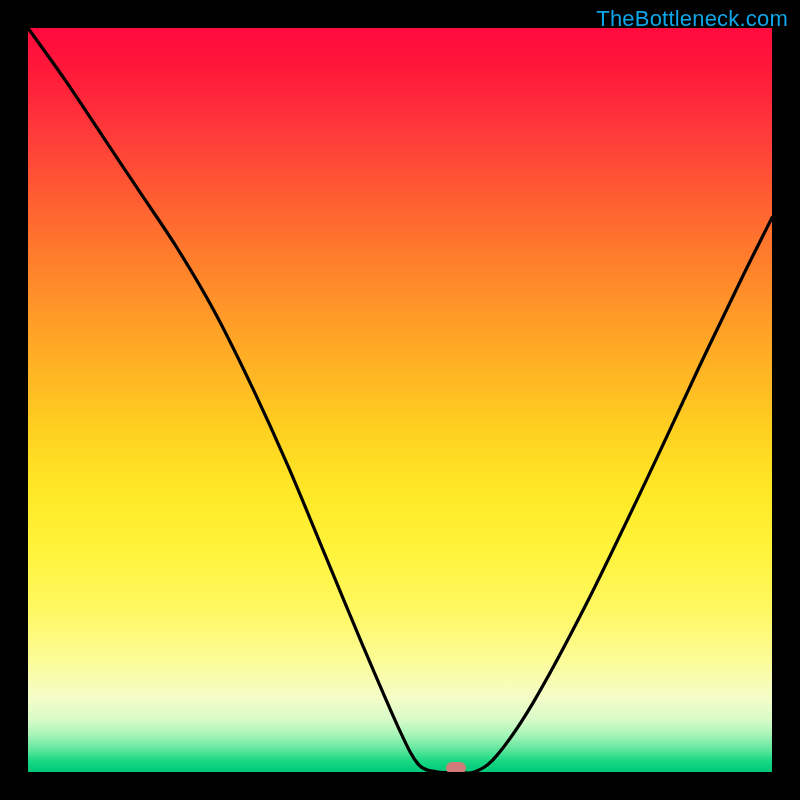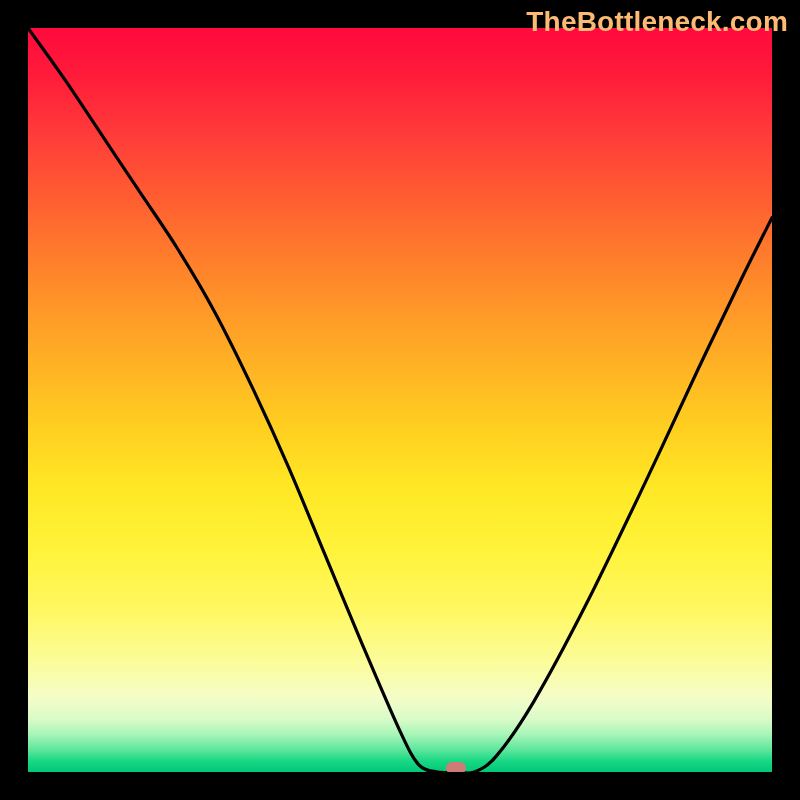--- a/index.html
+++ b/index.html
@@ -51,24 +51,24 @@
       #a6f4b7 95%,
       #5ee69d 97%,
       #19d884 98.5%,
       #00c878 100%
     );
   }
   .watermark {
     position: absolute;
     top: 6px;
     right: 12px;
-    color: #fdba74;
-    font-size: 28px;
+    color: #0ea5e9;
+    font-size: 22px;
     letter-spacing: 0.2px;
-    font-weight: 700;
+    font-weight: 400;
   }
   .marker {
     position: absolute;
     width: 20px;
     height: 12px;
     border-radius: 6px;
     background: #cf7b78;
     transform: translate(-50%, -50%);
   }
   svg.curve {

